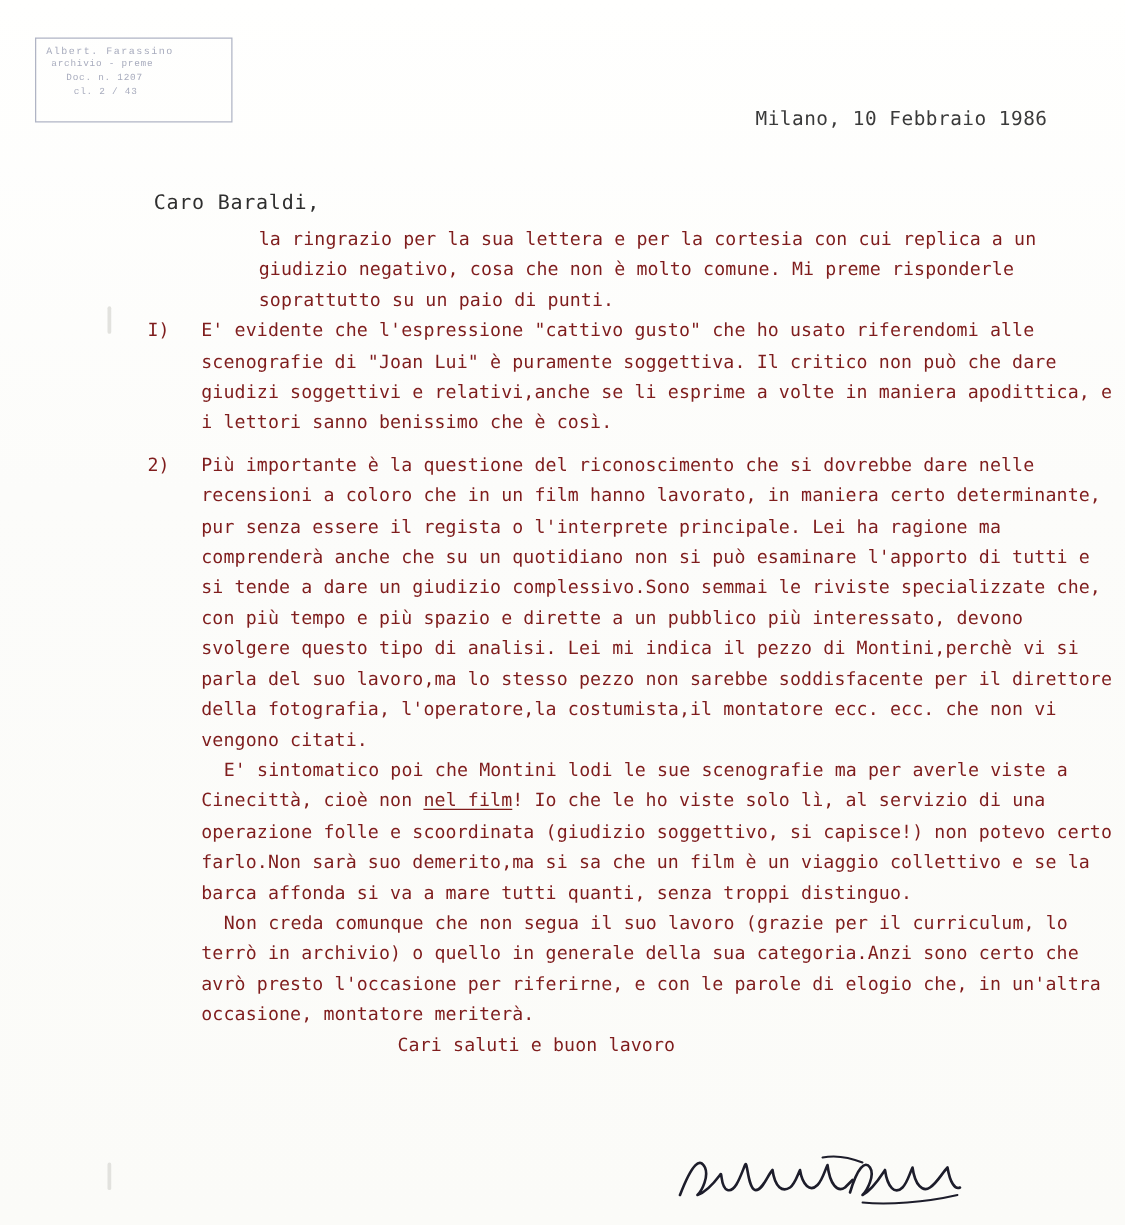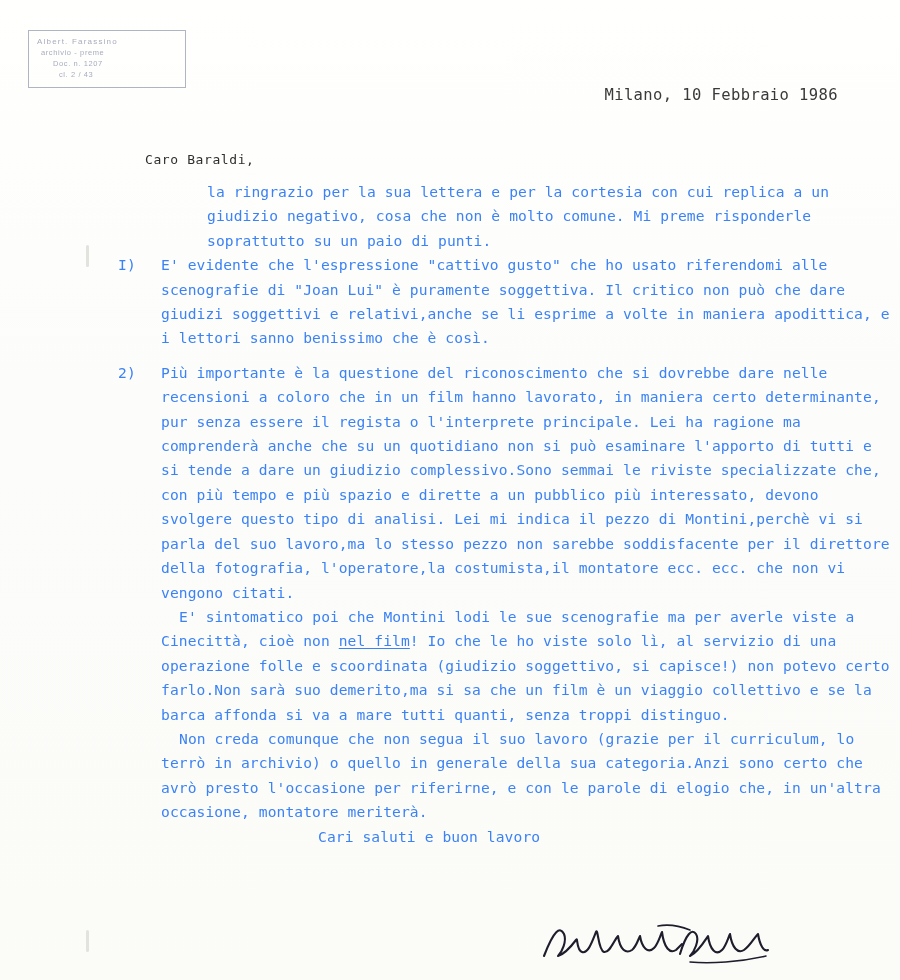--- a/index.html
+++ b/index.html
@@ -29,25 +29,25 @@
     background: linear-gradient(180deg, #fffffe 0%, #fcfcfa 40%, #fbfbf8 100%);
     pointer-events: none;
   }
 
   
   .stamp {
     position: absolute;
     left: 28px;
     top: 30px;
     width: 158px;
-    height: 58px;
+    height: 68px;
     border: 1px solid #9aa0b5;
     box-sizing: border-box;
     color: #8f94ab;
-    font-family: Liberation Sans, sans-serif;
+    font-family: Liberation Mono, monospace;
     font-size: 7.5px;
     line-height: 11px;
     letter-spacing: 0.6px;
     padding: 5px 6px 0 8px;
     opacity: 0.78;
   }
   .stamp div { white-space: nowrap; }
   .stamp .s1 { font-size: 8px; letter-spacing: 1.2px; }
   .stamp .s2 { padding-left: 4px; }
   .stamp .s3 { padding-left: 16px; }
@@ -72,35 +72,34 @@
     font-size: 15.5px;
     letter-spacing: 0.4px;
     white-space: nowrap;
     color: #3a3a3a;
   }
 
   .salutation {
     position: absolute;
     left: 123px;
     top: 152px;
-    font-size: 13px;
+    font-size: 16px;
     letter-spacing: 0.6px;
     color: #2f2f2f;
-    margin-left: 22px;
   }
 
   .body {
     position: absolute;
     left: 123px;
     top: 180px;
     width: 775px;
     font-size: 14.6px;
     line-height: 24.4px;
     letter-spacing: 0.1px;
-    color: #3b82f6;
+    color: #7f1d1d;
   }
 
   .para { margin: 0; }
   .indent { padding-left: 84px; }
 
   .numbered {
     position: relative;
     padding-left: 38px;
     margin: 0;
   }

